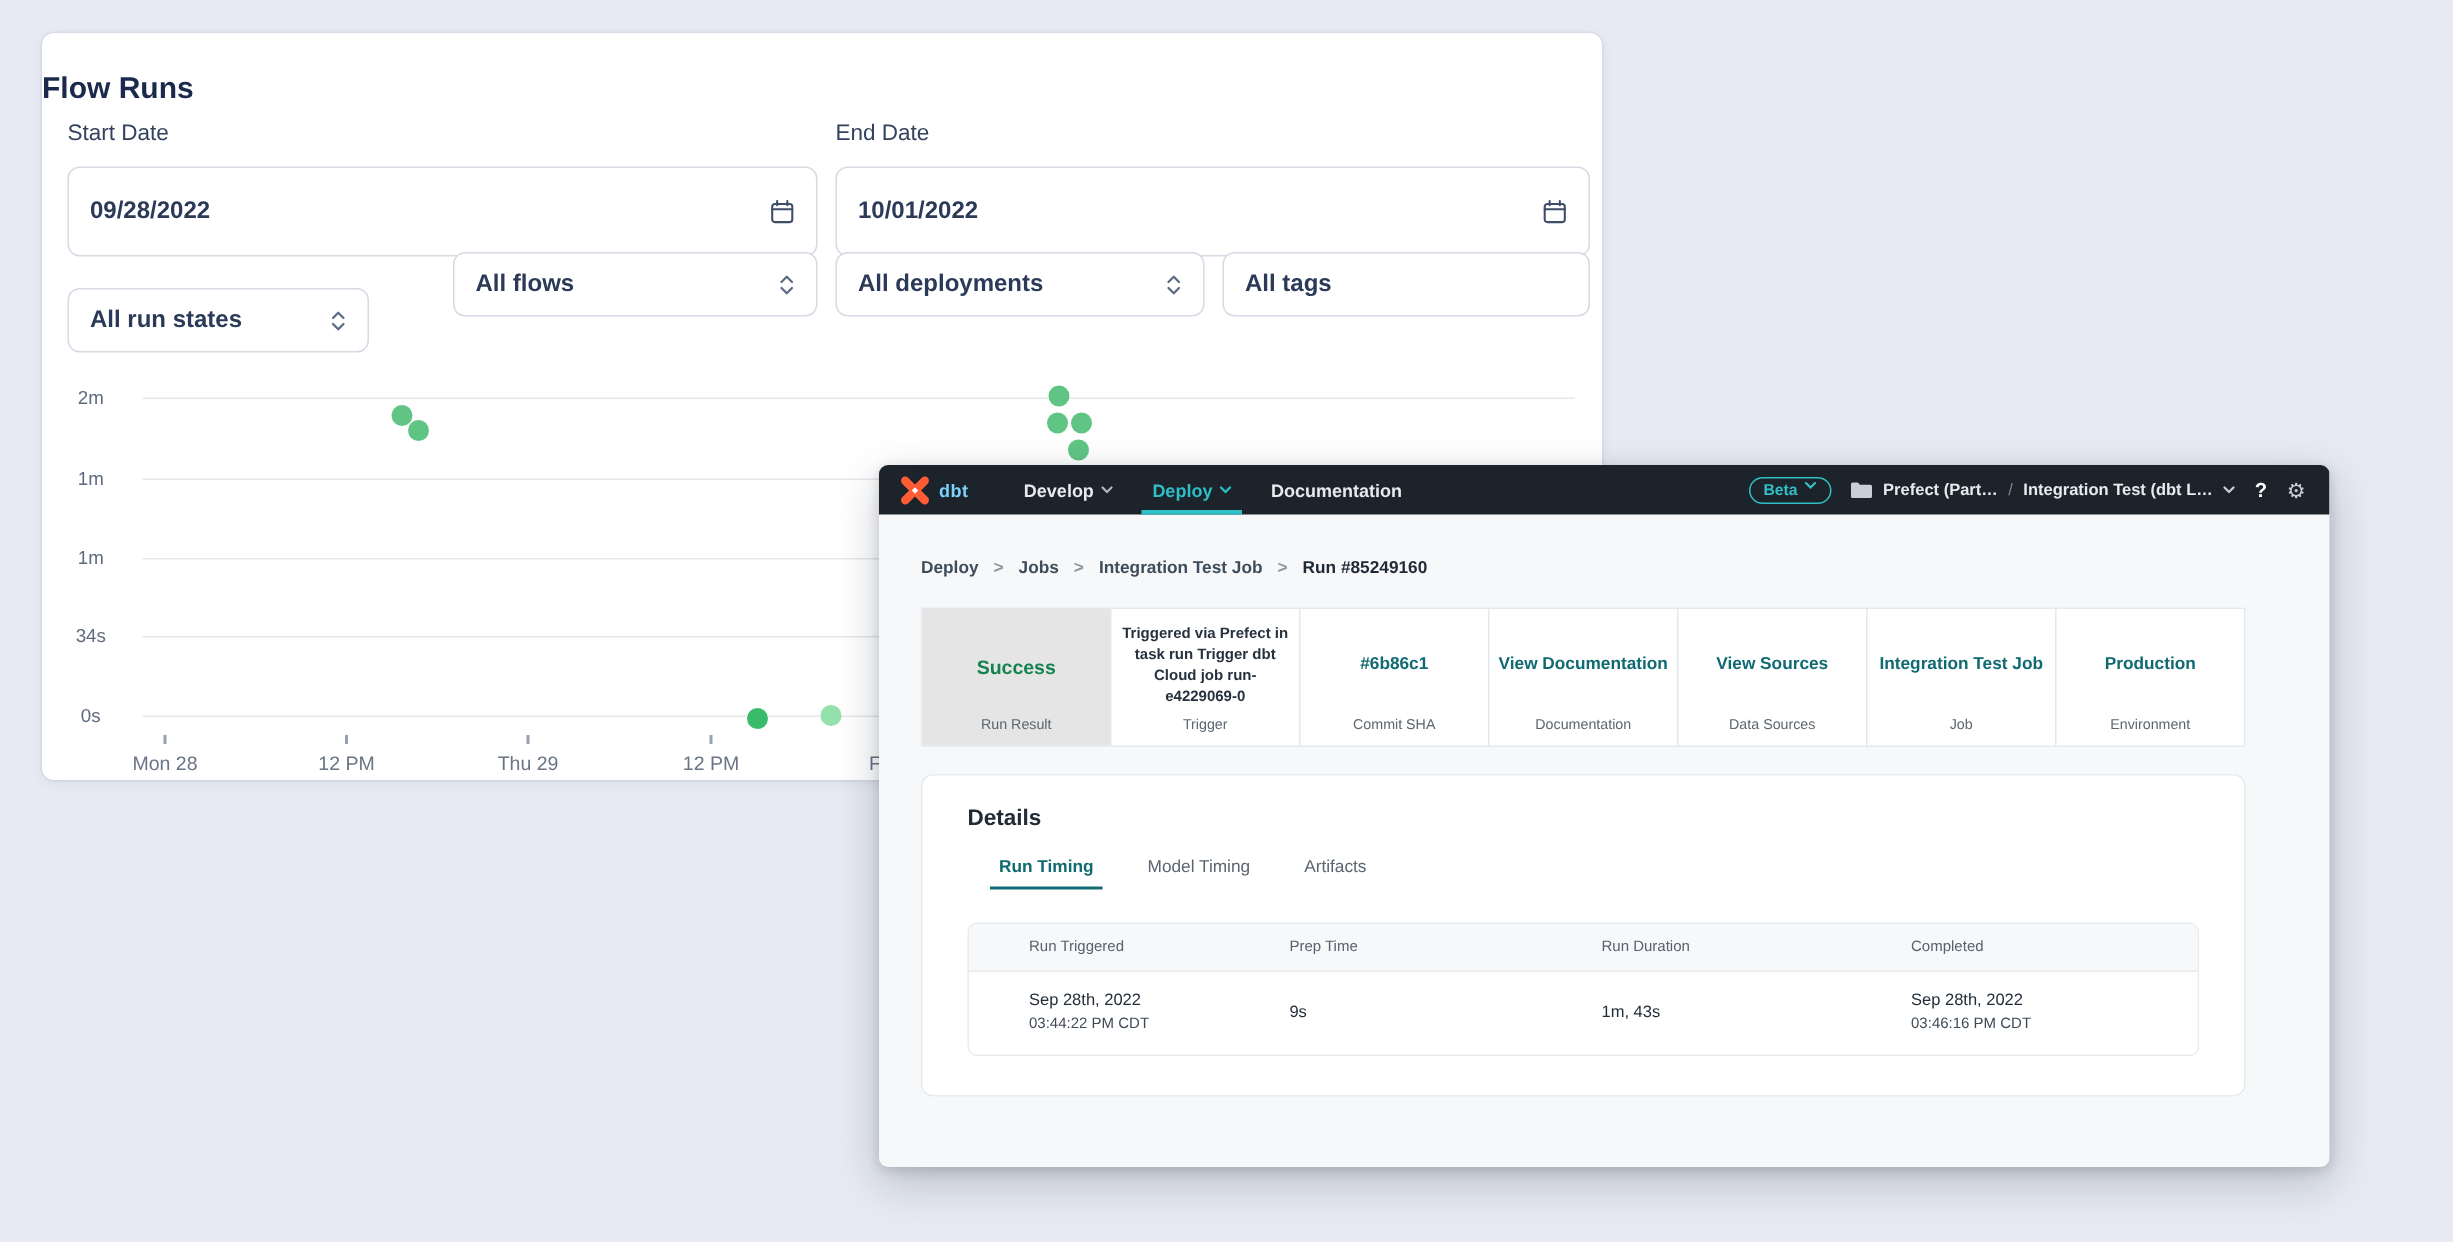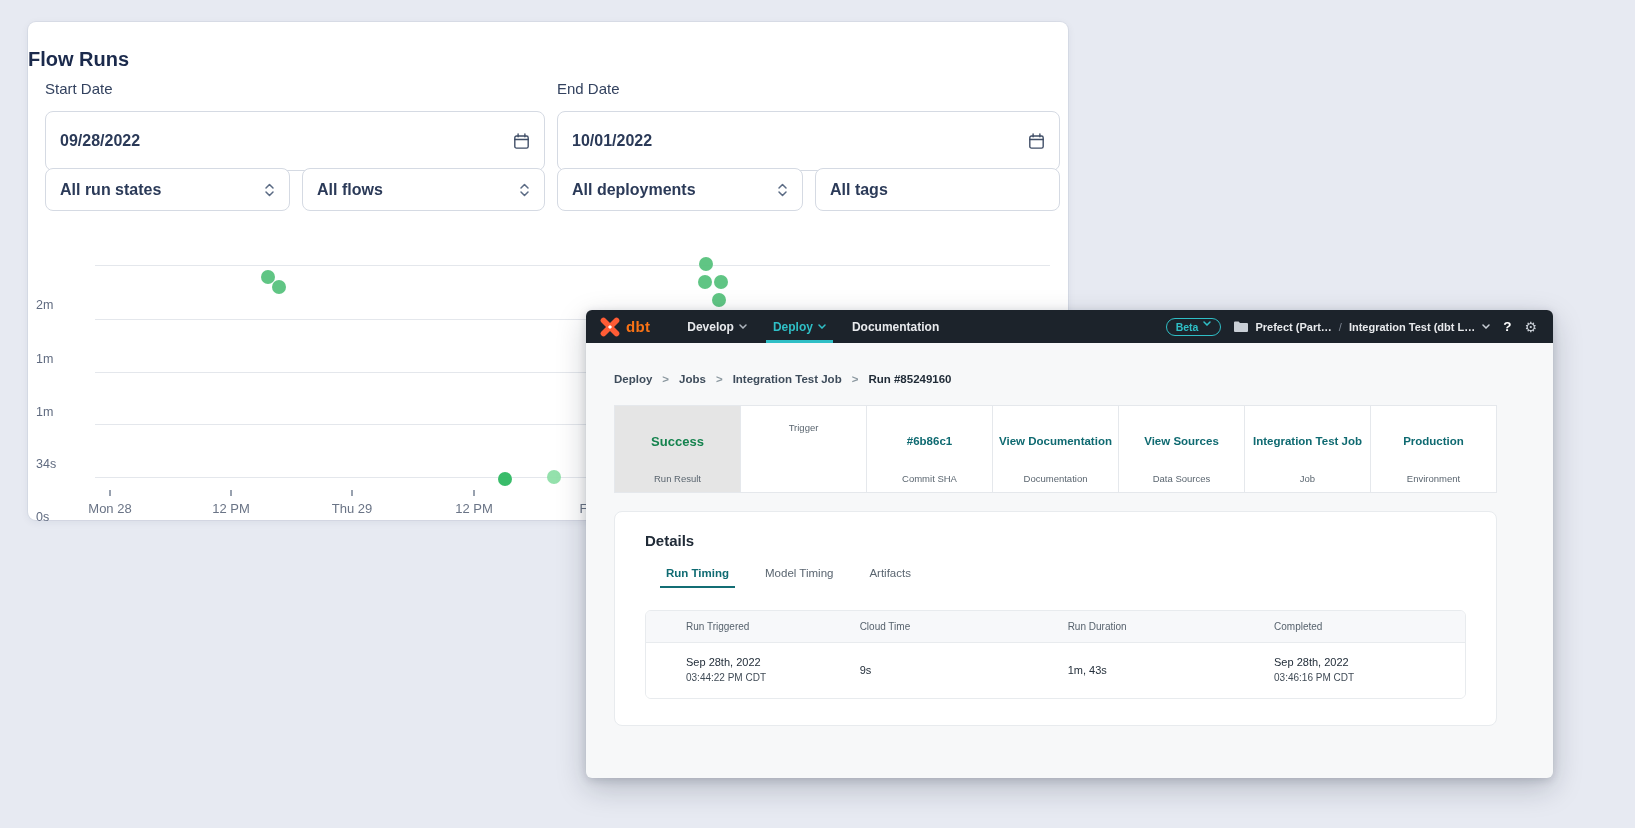--- a/index.html
+++ b/index.html
@@ -15,33 +15,33 @@
   .pf-input{position:absolute;top:89px;height:60px;background:#fff;border:1px solid #d5dae3;
             border-radius:8px;display:flex;align-items:center;padding:16px 14px;box-sizing:border-box;}
   .inp-start{left:17px;width:500px}.inp-end{left:529px;width:503px}
   .pf-input input{border:0;outline:0;flex:1;font-family:"Liberation Sans",sans-serif;
                   font-size:16px;font-weight:600;color:#2b3a58;background:transparent;padding:0;}
   .pf-select{position:absolute;top:146px;height:43px;border:1px solid #d5dae3;border-radius:8px;
              display:flex;align-items:center;justify-content:space-between;padding:0 14px;
              box-sizing:border-box;cursor:pointer;background:#fff;}
   .pf-select .val{font-size:16px;font-weight:600;color:#2b3a58;}
   
-  .grid-label{position:absolute;width:49px;text-align:left;font-size:12.5px;color:#606b80;margin-top:40px;}
+  .grid-label{position:absolute;width:49px;text-align:center;font-size:12.5px;color:#606b80;}
   .grid-line{position:absolute;height:1px;background:#e4e7ec;left:67px;right:18px;}
   .x-tick{position:absolute;width:2px;height:6px;background:#98a1af;}
   .x-label{position:absolute;transform:translateX(-50%);font-size:13px;color:#6a7486;white-space:nowrap;}
   .pt{position:absolute;width:14px;height:14px;border-radius:50%;opacity:.95;cursor:pointer;}
 
   
   .dbt{position:absolute;left:586px;top:310px;width:967px;height:468px;background:#f7f8f9;
        border-radius:6px;overflow:hidden;
        box-shadow:0 10px 30px rgba(15,23,42,.22),0 2px 8px rgba(15,23,42,.15);}
   .dbt-nav{height:33px;background:#1c232b;display:flex;align-items:center;padding:0 16px 0 14px;}
   .dbt-logo{display:flex;align-items:center;gap:6px;margin-right:24px;cursor:pointer;}
-  .dbt-logo .word{color:#f97316;font-weight:700;font-size:15px;letter-spacing:.3px;}
+  .dbt-logo .word{color:#7dd3fc;font-weight:700;font-size:12px;letter-spacing:.3px;}
   .nav-item{position:relative;height:33px;display:flex;align-items:center;gap:5px;padding:0 13px;
             color:#e8eaed;font-size:12px;font-weight:600;cursor:pointer;}
   .nav-item.active{color:#2fbfc6;}
   .nav-item.active::after{content:"";position:absolute;left:6px;right:6px;bottom:0;height:3px;background:#2fbfc6;}
   .nav-right{margin-left:auto;display:flex;align-items:center;gap:13px;}
   .beta-pill{display:flex;align-items:flex-start;gap:5px;border:1.5px solid #2fbfc6;color:#2fbfc6;
              border-radius:11px;padding:2px 9px;font-size:10.5px;font-weight:700;cursor:pointer;}
   .acct{display:flex;align-items:center;gap:7px;color:#e8eaed;font-size:11px;font-weight:600;cursor:pointer;}
   .acct .sep{color:#7e8793;font-weight:400;}
   .nav-help{color:#fff;font-weight:700;font-size:13.5px;cursor:pointer;}
@@ -116,21 +116,21 @@
               <rect x="1.7" y="2.8" width="12.6" height="11.4" rx="1.6"></rect>
               <line x1="1.7" y1="6.1" x2="14.3" y2="6.1"></line>
               <line x1="4.8" y1="1" x2="4.8" y2="3.6"></line>
               <line x1="11.2" y1="1" x2="11.2" y2="3.6"></line>
             </g>
           </svg>
       </span>
     </div>
 
     <div id="pf-filters">
-        <div class="pf-select" style="left: 17px; width: 245px;">
+        <div class="pf-select" style="left: 17px; width: 201px; margin-top: 24px;">
           <span class="val">All run states</span>
           <span class="icon">
             <svg width="11" height="14" viewBox="0 0 11 14">
               <g fill="none" stroke="#5b6b84" stroke-width="1.5" stroke-linecap="round" stroke-linejoin="round">
                 <polyline points="2,5 5.5,1.5 9,5"></polyline>
                 <polyline points="2,9 5.5,12.5 9,9"></polyline>
               </g>
             </svg>
           </span>
         </div>
@@ -269,20 +269,23 @@
 
 
     <div class="strip" id="dbt-strip">
         <div class="cell success">
           <div class="value">
             <span class="v-success">Success</span>
           </div>
           <div class="sub">Run Result</div>
         </div>
         <div class="cell">
+          <div class="value">
+            <span class="v-plain">Triggered via Prefect in task run Trigger dbt Cloud job run-e4229069-0</span>
+          </div>
           <div class="sub">Trigger</div>
         </div>
         <div class="cell">
           <div class="value">
             <span class="v-link">#6b86c1</span>
           </div>
           <div class="sub">Commit SHA</div>
         </div>
         <div class="cell">
           <div class="value">
@@ -313,21 +316,21 @@
     <div class="details-card">
       <div class="details-h">Details</div>
       <div class="tabs" id="dbt-tabs">
           <div class="tab active">Run Timing</div>
           <div class="tab">Model Timing</div>
           <div class="tab">Artifacts</div>
         </div>
       <div class="tbl">
         <div class="tbl-head" id="tbl-head">
             <div class="th">Run Triggered</div>
-            <div class="th">Cloud Time</div>
+            <div class="th">Prep Time</div>
             <div class="th">Run Duration</div>
             <div class="th">Completed</div>
           </div>
         <div id="tbl-body">
             <div class="tbl-row">
               <div class="td">
                 <div class="p">Sep 28th, 2022</div>
                 <div class="s">03:44:22 PM CDT</div>
               </div>
               <div class="td">

